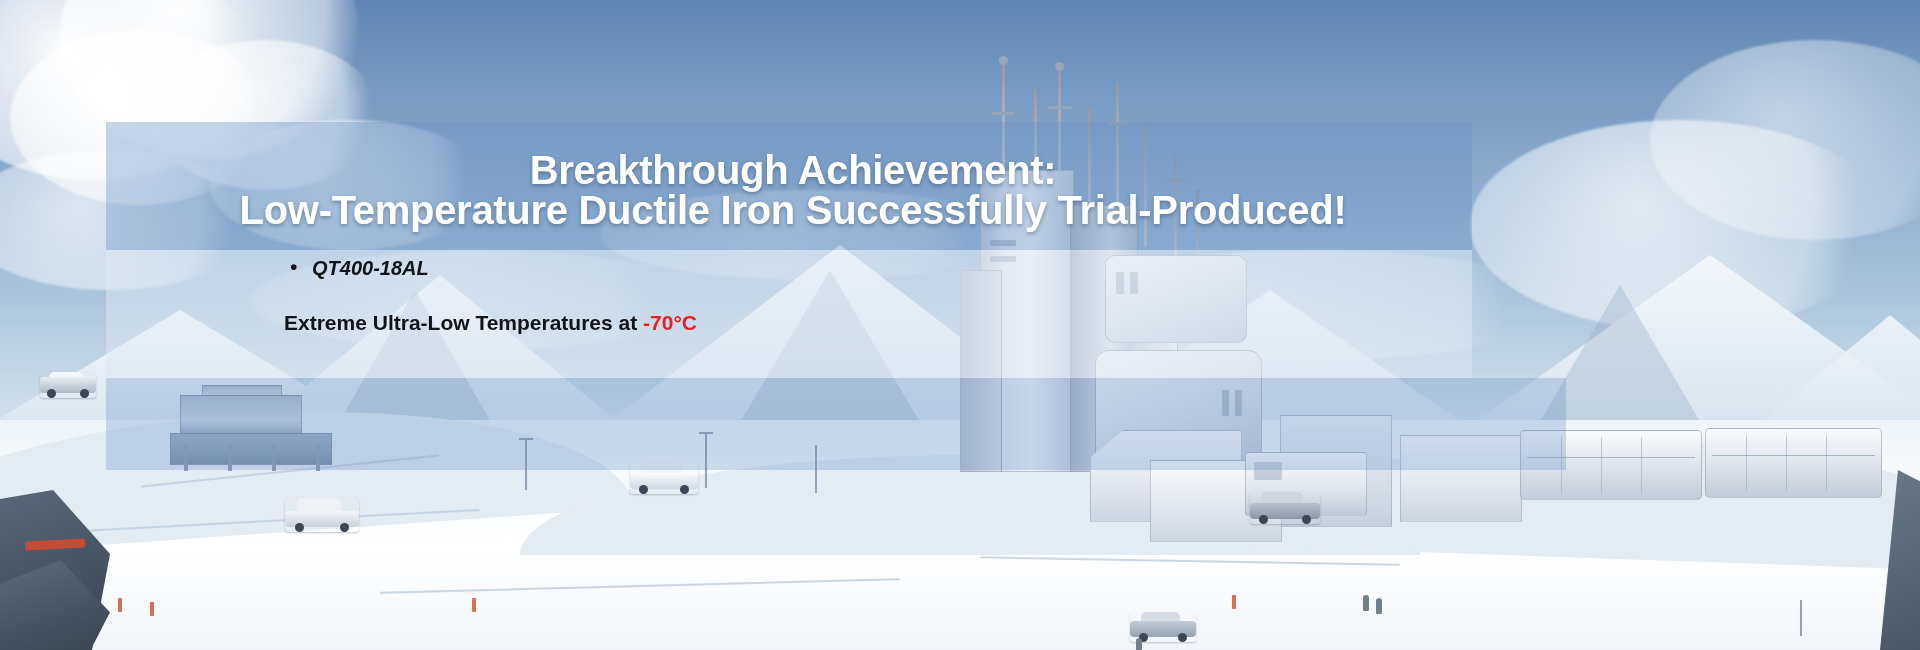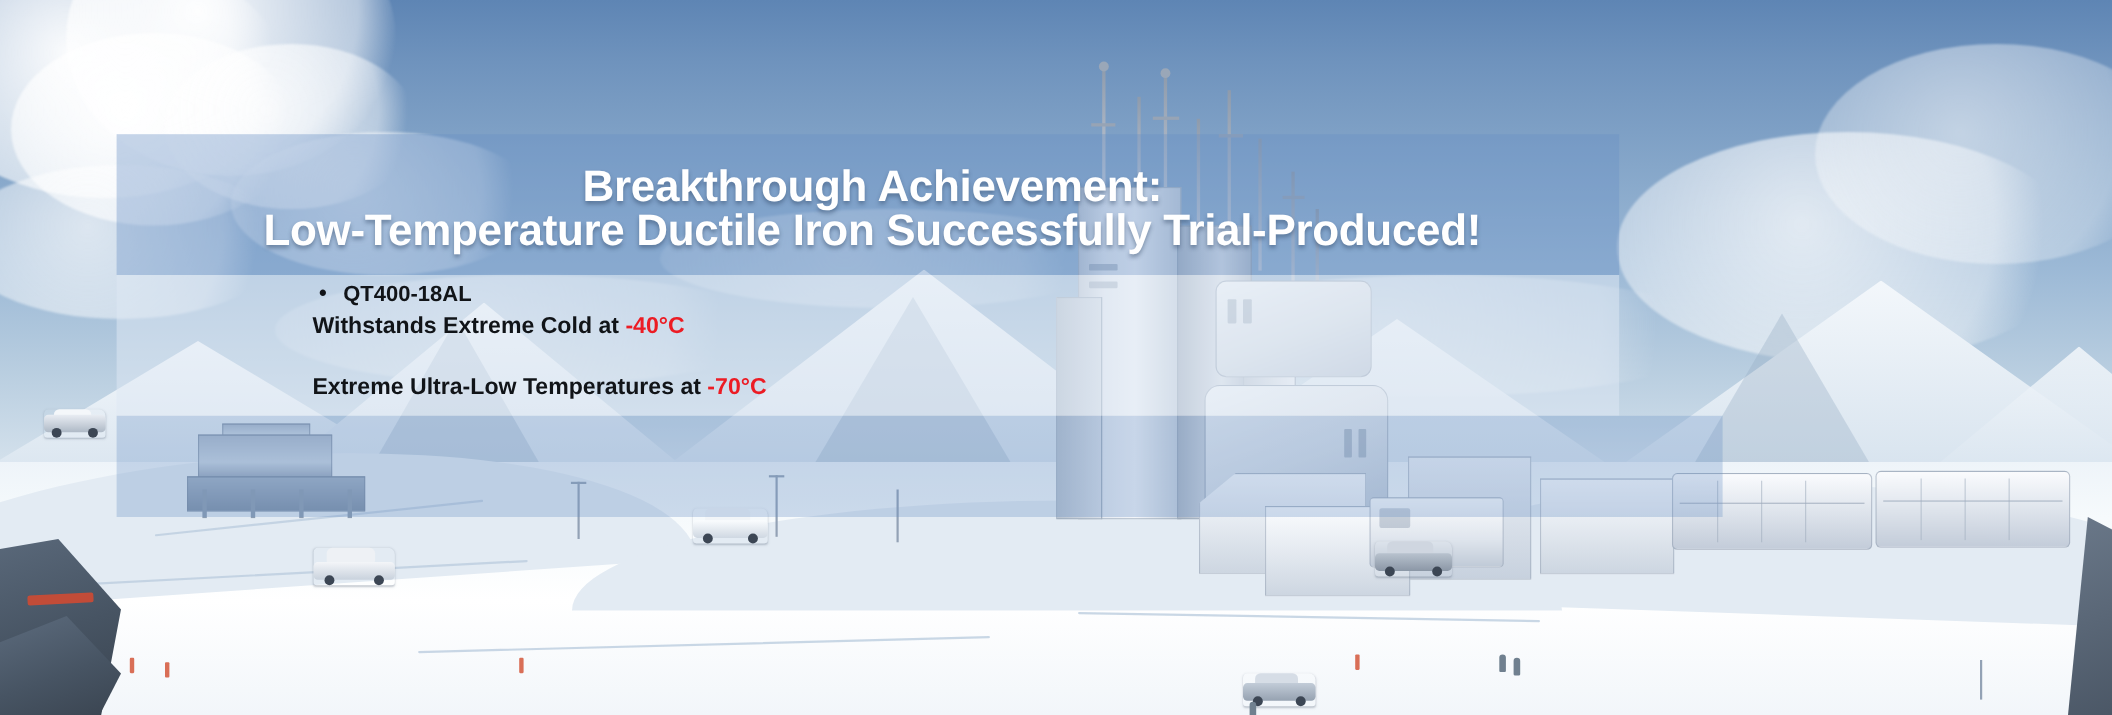--- a/index.html
+++ b/index.html
@@ -301,21 +301,21 @@
     font-size: 20px;
   }
   .bdesc {
     display: block;
     padding-left: 154px;
     font-size: 21px;
     white-space: nowrap;
   }
   .temp { color: #ec1c24; }
 
-  .g1-wrap { margin-top: 6px; }
+  .g1-wrap { margin-top: 6px; font-style: italic; }
   .g2-wrap { margin-top: 34px; }
 </style>
 </head>
 <body>
 
 <div class="banner">
 
   <div class="scene">
 
     <div class="sky"></div>
@@ -474,21 +474,20 @@
 
   <div class="headline">
     <span class="l1">Breakthrough Achievement:</span>
     <span class="l2">Low-Temperature Ductile Iron Successfully Trial-Produced!</span>
   </div>
 
   <div class="bullets">
 
     <div class="bgroup g1-wrap">
       <span class="bitem">QT400-18AL</span>
-      <span class="bdesc"><span>Withstands Extreme Cold at </span><span class="temp">-40°C</span></span>
     </div>
 
     <div class="bgroup g2-wrap">
       <span class="bdesc"><span>Extreme Ultra-Low Temperatures at </span><span class="temp">-70°C</span></span>
     </div>
 
   </div>
 
 </div>
 

